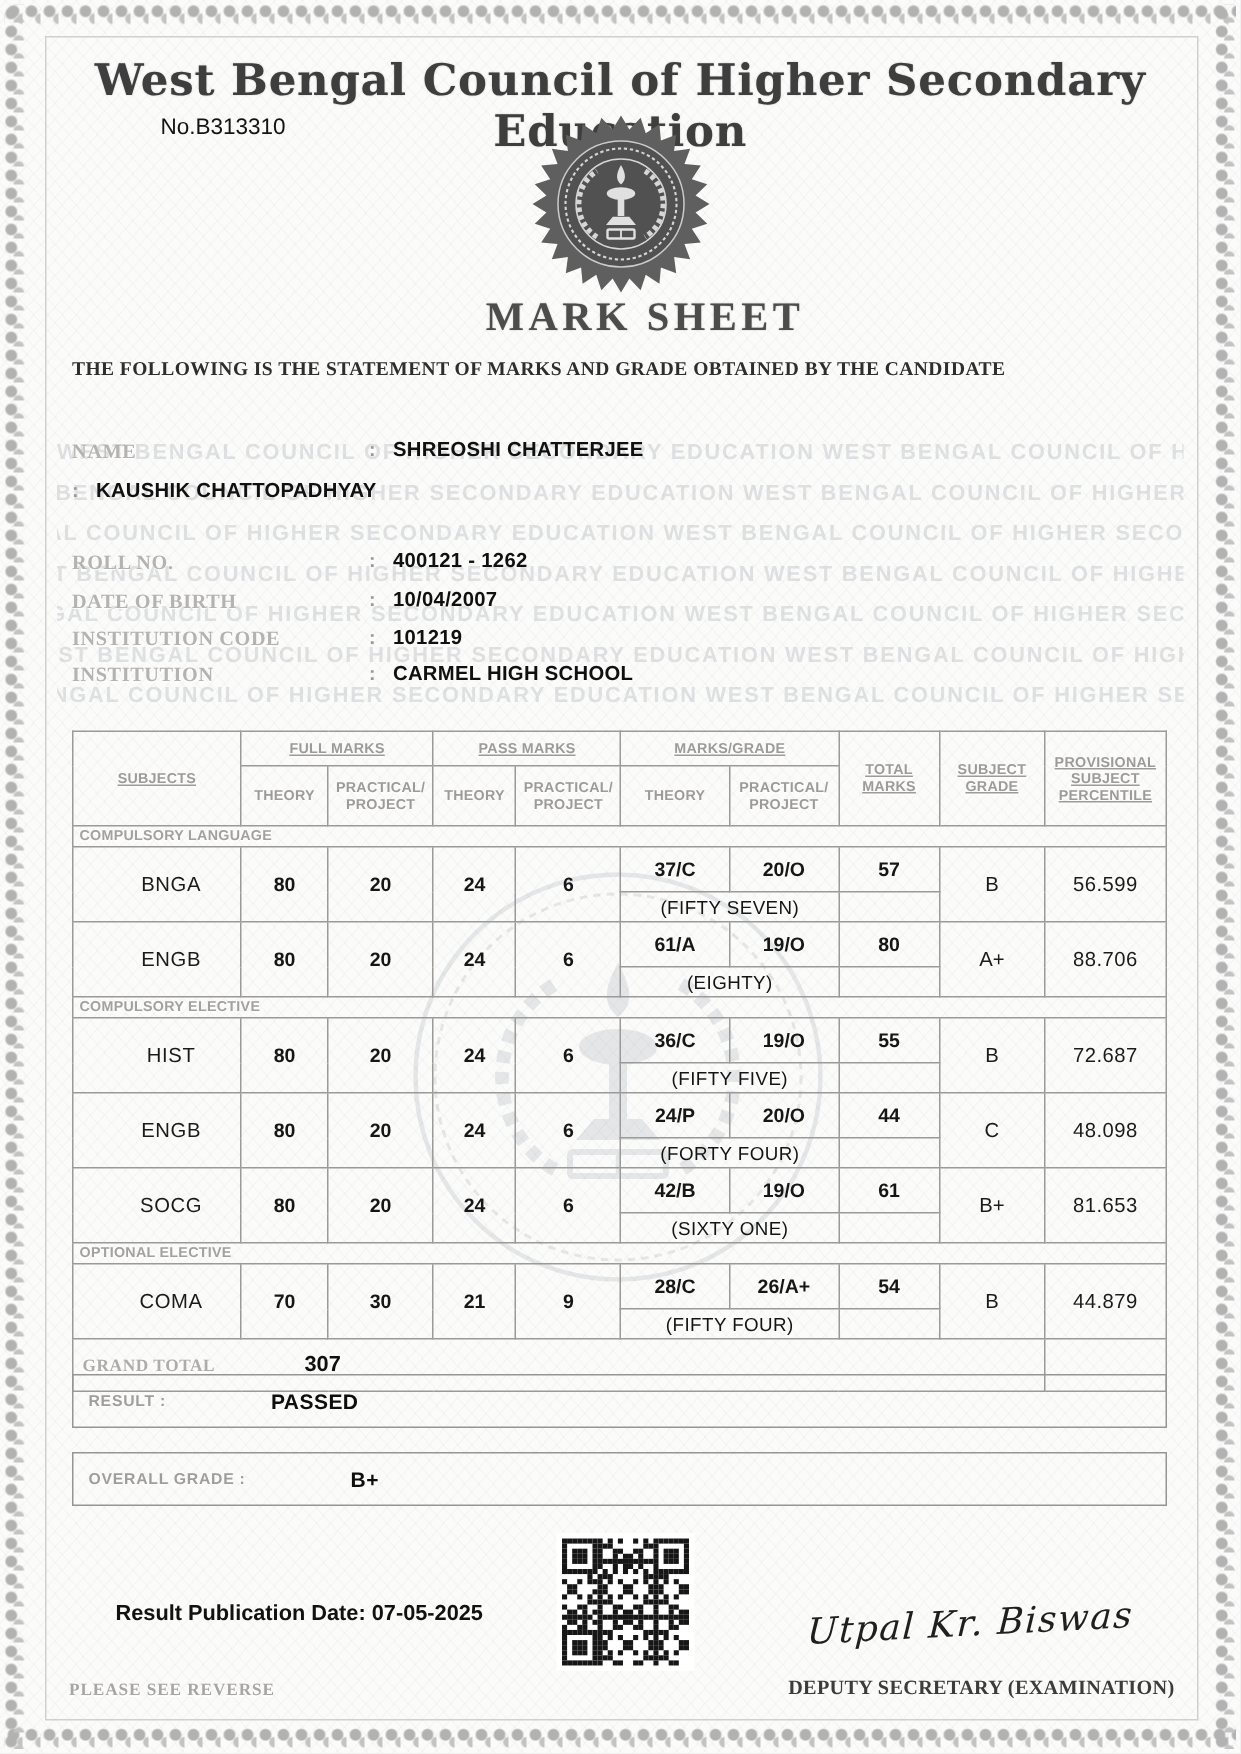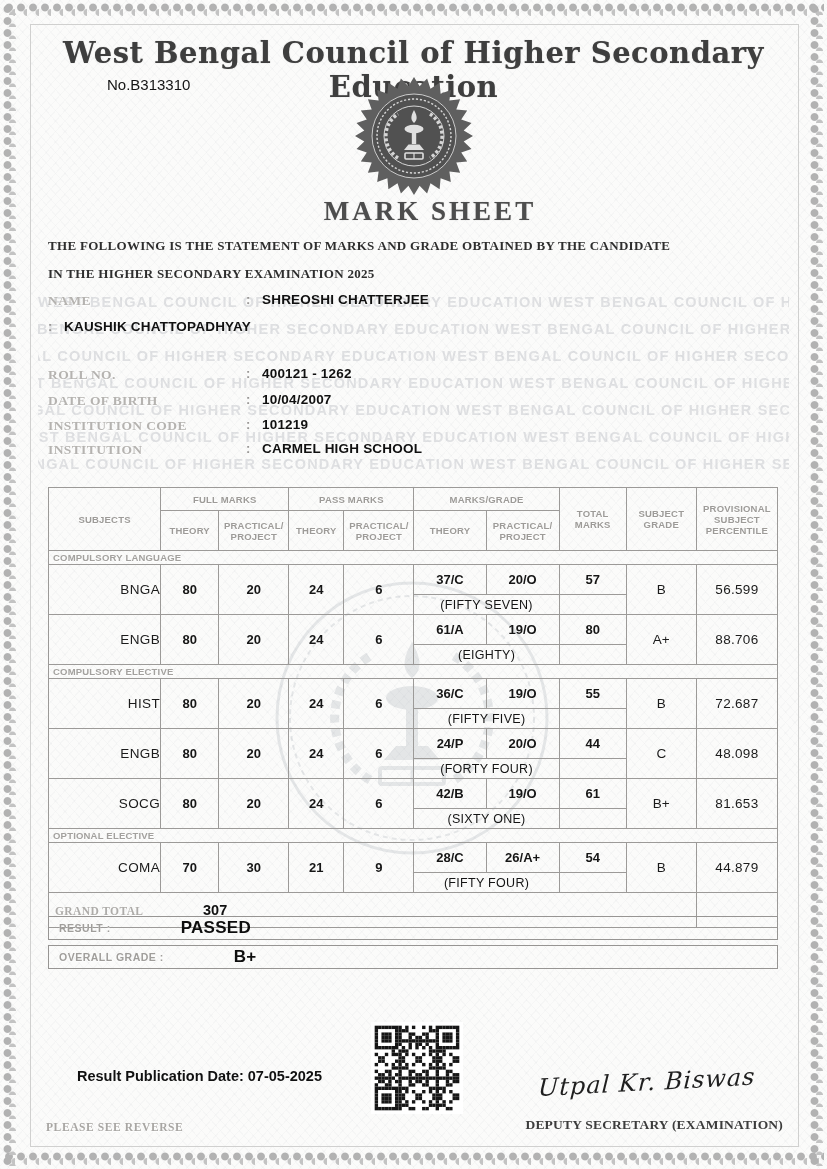--- a/index.html
+++ b/index.html
@@ -67,45 +67,45 @@
   .r-name{height:27px}.r-father{height:47px}.r-roll{height:26px}
   .r-dob{height:25px}.r-inst-code{height:24px}.r-inst{height:24px}
 
   
   .marks{position:absolute; left:48px; top:487px; width:730px; z-index:2;
     border-collapse:collapse; table-layout:fixed;}
   .marks th,.marks td{border:1px solid #9c9a98; text-align:center; vertical-align:middle;
     padding:0; overflow:hidden;}
   .marks thead th{color:#9d9b98; font-size:9.5px; font-weight:bold; letter-spacing:.2px;
     text-shadow:0 1px 0 rgba(255,255,255,.8); line-height:11px; padding:1px 2px;}
-  .marks thead tr.h1 th{height:20px;}
+  .marks thead tr.h1 th{height:20px;text-decoration:underline;}
   .marks thead tr.h2 th{height:37px;}
   .band td{height:13px; text-align:left; padding-left:4px; color:#a3a19e;
     font-size:9.5px; font-weight:bold; letter-spacing:.2px;
     text-shadow:0 1px 0 rgba(255,255,255,.8);}
   tr.g1 td{height:29px;}
   tr.g2 td{height:19px;}
-  td.sub{text-align:right; padding-left:19px; font-size:13.5px; color:#1b1b1b; letter-spacing:.4px;}
+  td.sub{text-align:center; padding-left:19px; font-size:13.5px; color:#1b1b1b; letter-spacing:.4px;}
   td.num{font-size:13px; font-weight:bold; color:#161616;}
   td.words{font-size:12.5px; color:#141414; letter-spacing:.3px;}
   td.grade{font-size:13.5px; color:#1b1b1b;}
   td.pct{font-size:13.5px; color:#1b1b1b; letter-spacing:.3px;}
   tr.grand td{height:34px; text-align:left;}
   .gt-label{display:inline-block; width:148px; padding-left:6px;
     font-family:"Liberation Serif",serif; font-weight:bold; font-size:11.5px;
     letter-spacing:.4px; color:#aeaca9; text-shadow:0 1px 0 rgba(255,255,255,.8);}
   .gt-value{font-size:14.5px; font-weight:bold; color:#101010;}
 
   
   .results{position:absolute; left:48px; width:730px; top:916px; z-index:2;}
-  .result-box{border:1px solid #979593; height:24px; margin-bottom:5px;
+  .result-box{border:1px solid #979593; height:36px; margin-bottom:16px;
     display:flex; align-items:center; padding:0 10px; box-sizing:border-box;}
   .res-label{font-size:10.5px; font-weight:bold; letter-spacing:.5px; color:#a09e9b;
     text-shadow:0 1px 0 rgba(255,255,255,.8);}
-  .res-value{font-size:17px; font-weight:bold; color:#0e0e0e; margin-left:30px; letter-spacing:.3px;padding-left:40px;}
+  .res-value{font-size:14px; font-weight:bold; color:#0e0e0e; margin-left:30px; letter-spacing:.3px;padding-left:40px;}
 
   
   .pub-date{position:absolute; left:77px; top:1068px; z-index:2;
     font-size:14.5px; font-weight:bold; color:#111;}
   .qr{position:absolute; left:371px; top:1022px; z-index:2; background:#fff;}
   .signature{position:absolute; left:538px; top:1068px; width:230px; z-index:2;
     font-family:"DejaVu Serif",serif; font-style:italic; font-size:24px; color:#1f1f1f;
     transform:rotate(-3deg) skewX(-6deg); letter-spacing:1px; white-space:nowrap;}
   .signatory{position:absolute; right:44px; top:1117px; z-index:2;
     font-family:"Liberation Serif",serif; font-weight:bold; font-size:13.5px;
@@ -161,21 +161,20 @@
     <path d="M60 34 C56.5 40 56.5 44 60 47 C63.5 44 63.5 40 60 34 Z" fill="#e0e0e0"></path>
     <ellipse cx="60" cy="53" rx="9.5" ry="4.2" fill="#e0e0e0"></ellipse>
     <rect x="57.8" y="56" width="4.4" height="12" fill="#e0e0e0"></rect>
     <path d="M50 74 H70 L65.5 68.5 H54.5 Z" fill="#e0e0e0"></path>
     <rect x="51" y="77" width="18" height="6" rx="1" fill="none" stroke="#e0e0e0" stroke-width="1.6"></rect>
     <line x1="60" y1="77" x2="60" y2="83" stroke="#e0e0e0" stroke-width="1.2"></line>
   </svg>
 
   <div class="sheet-title">MARK SHEET</div>
   <div class="statement l1">THE FOLLOWING IS THE STATEMENT OF MARKS AND GRADE OBTAINED BY THE CANDIDATE</div>
-  <div class="statement l2">IN THE HIGHER SECONDARY EXAMINATION 2025</div>
 
   <div class="cand">
     <div class="cand-row r-name">
       <span class="lab-wrap">
           <span class="lab">NAME</span>
         </span>
       <span class="cand-colon">:</span>
       <span class="cand-val">SHREOSHI CHATTERJEE</span>
     </div>
     <div class="cand-row r-father">

